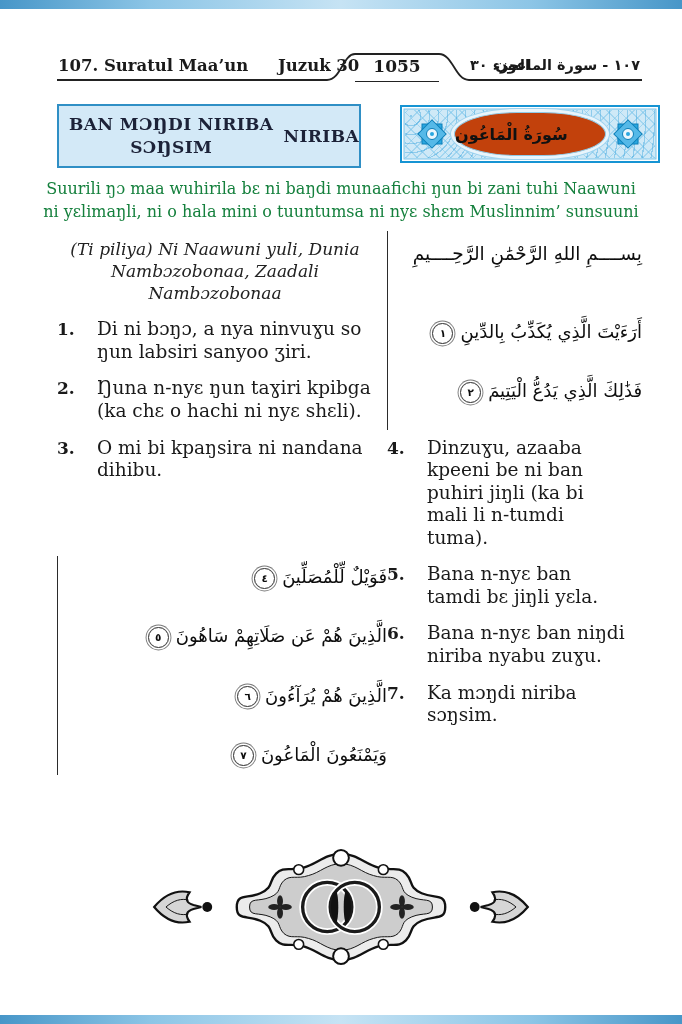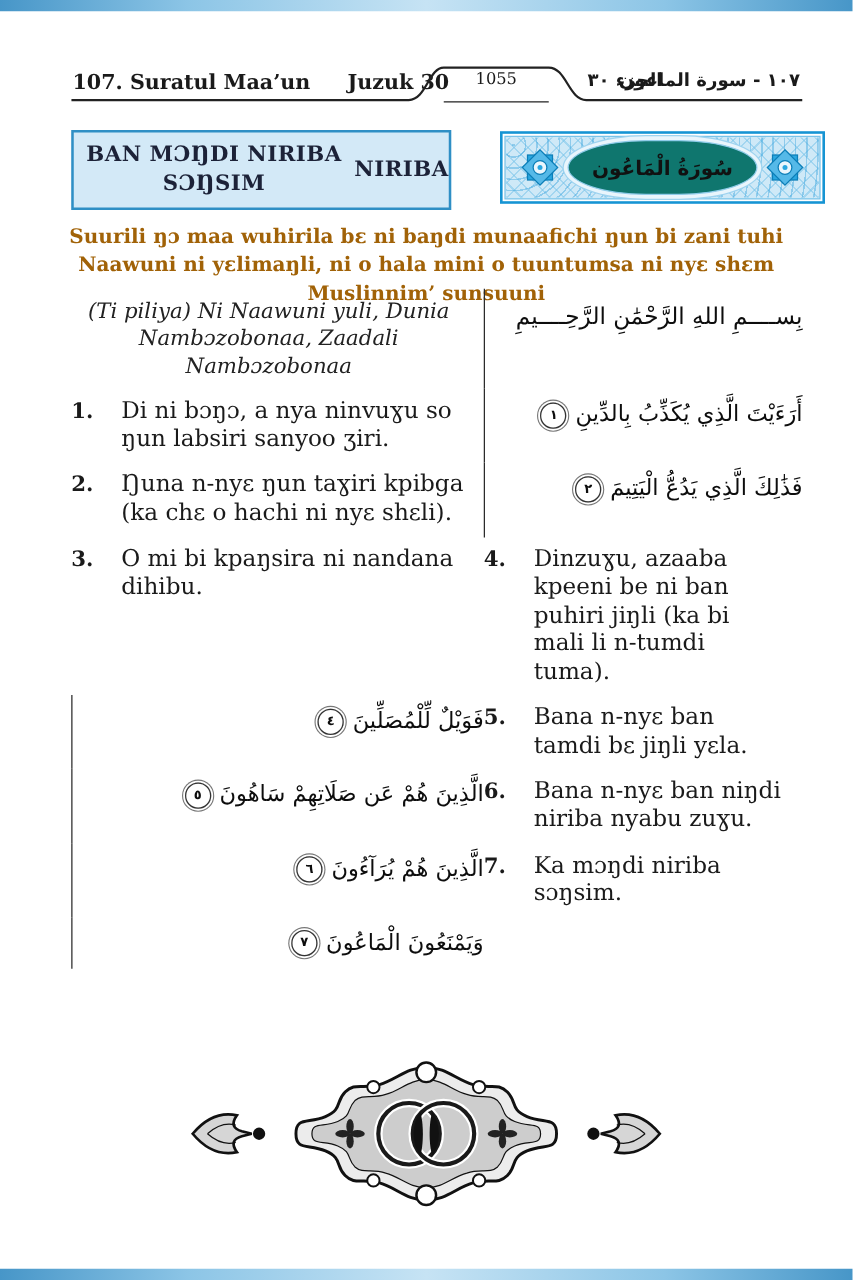--- a/index.html
+++ b/index.html
@@ -21,21 +21,21 @@
   
   .hdr-text{position:absolute;font-weight:bold;font-size:16.5px;white-space:nowrap;}
   .hdr-left{left:58px;top:56px;}
   .hdr-juzuk{left:278px;top:56px;}
   .hdr-ar{font-family:"DejaVu Sans",sans-serif;font-weight:bold;font-size:14.5px;}
   .hdr-juz-ar{right:152px;top:57px;}
   .hdr-surah-ar{right:42px;top:57px;}
   .hdr-rule{position:absolute;left:57px;top:46px;width:585px;height:42px;}
   .page-num{
     position:absolute;left:355px;top:56px;width:84px;height:25px;
-    text-align:center;font-weight:normal;font-size:13px;
+    text-align:center;font-weight:bold;font-size:17px;
     border-bottom:1.6px solid #222;
   }
 
   
   .title-box{
     position:absolute;left:57px;top:104px;width:300px;height:60px;
     background:#d3e9f7;border:2.4px solid #2f8fc5;
     display:flex;flex-direction:row;align-items:center;justify-content:center;
   }
   .title-box .t1,.title-box .t2{
@@ -54,34 +54,34 @@
     background:
       repeating-radial-gradient(circle at 6px 6px, rgba(62,166,222,.45) 0 1.2px, transparent 1.2px 9px),
       repeating-linear-gradient(45deg, rgba(120,195,233,.5) 0 1.2px, transparent 1.2px 8px),
       repeating-linear-gradient(-45deg, rgba(120,195,233,.5) 0 1.2px, transparent 1.2px 8px);
   }
   .banner-star{position:absolute;top:50%;transform:translateY(-50%);width:36px;height:36px;}
   .banner-star.left{left:12px;}
   .banner-star.right{right:12px;}
   .cartouche{
     position:absolute;left:50%;top:50%;transform:translate(-50%,-50%);
-    width:150px;height:42px;background:#0f766e;
+    width:150px;height:42px;background:#c2410c;
     border:1.4px solid #8ecbe9;border-radius:48% / 58%;
     box-shadow:0 0 0 3px #e9f5fc, 0 0 0 4px #9ed3ef;
-    display:flex;align-items:center;justify-content:center;
+    display:flex;align-items:center;justify-content:flex-start;
   }
   .cartouche .ar-title{
     font-family:"DejaVu Sans",sans-serif;font-size:16px;font-weight:bold;color:#111;
     white-space:nowrap;
   }
 
   
   .intro{
     position:absolute;left:36px;top:177px;width:610px;
-    text-align:center;font-weight:bold;font-size:16px;line-height:1.45;color:#a16207;
+    text-align:center;font-weight:normal;font-size:16px;line-height:1.45;color:#15803d;
   }
 
   
   .columns{
     position:absolute;left:57px;top:231px;width:585px;
     display:grid;grid-template-columns:330px 255px;
   }
   .cell{box-sizing:border-box;}
   .cell-left{padding:7px 14px 7px 0;}
   .cell-right{

